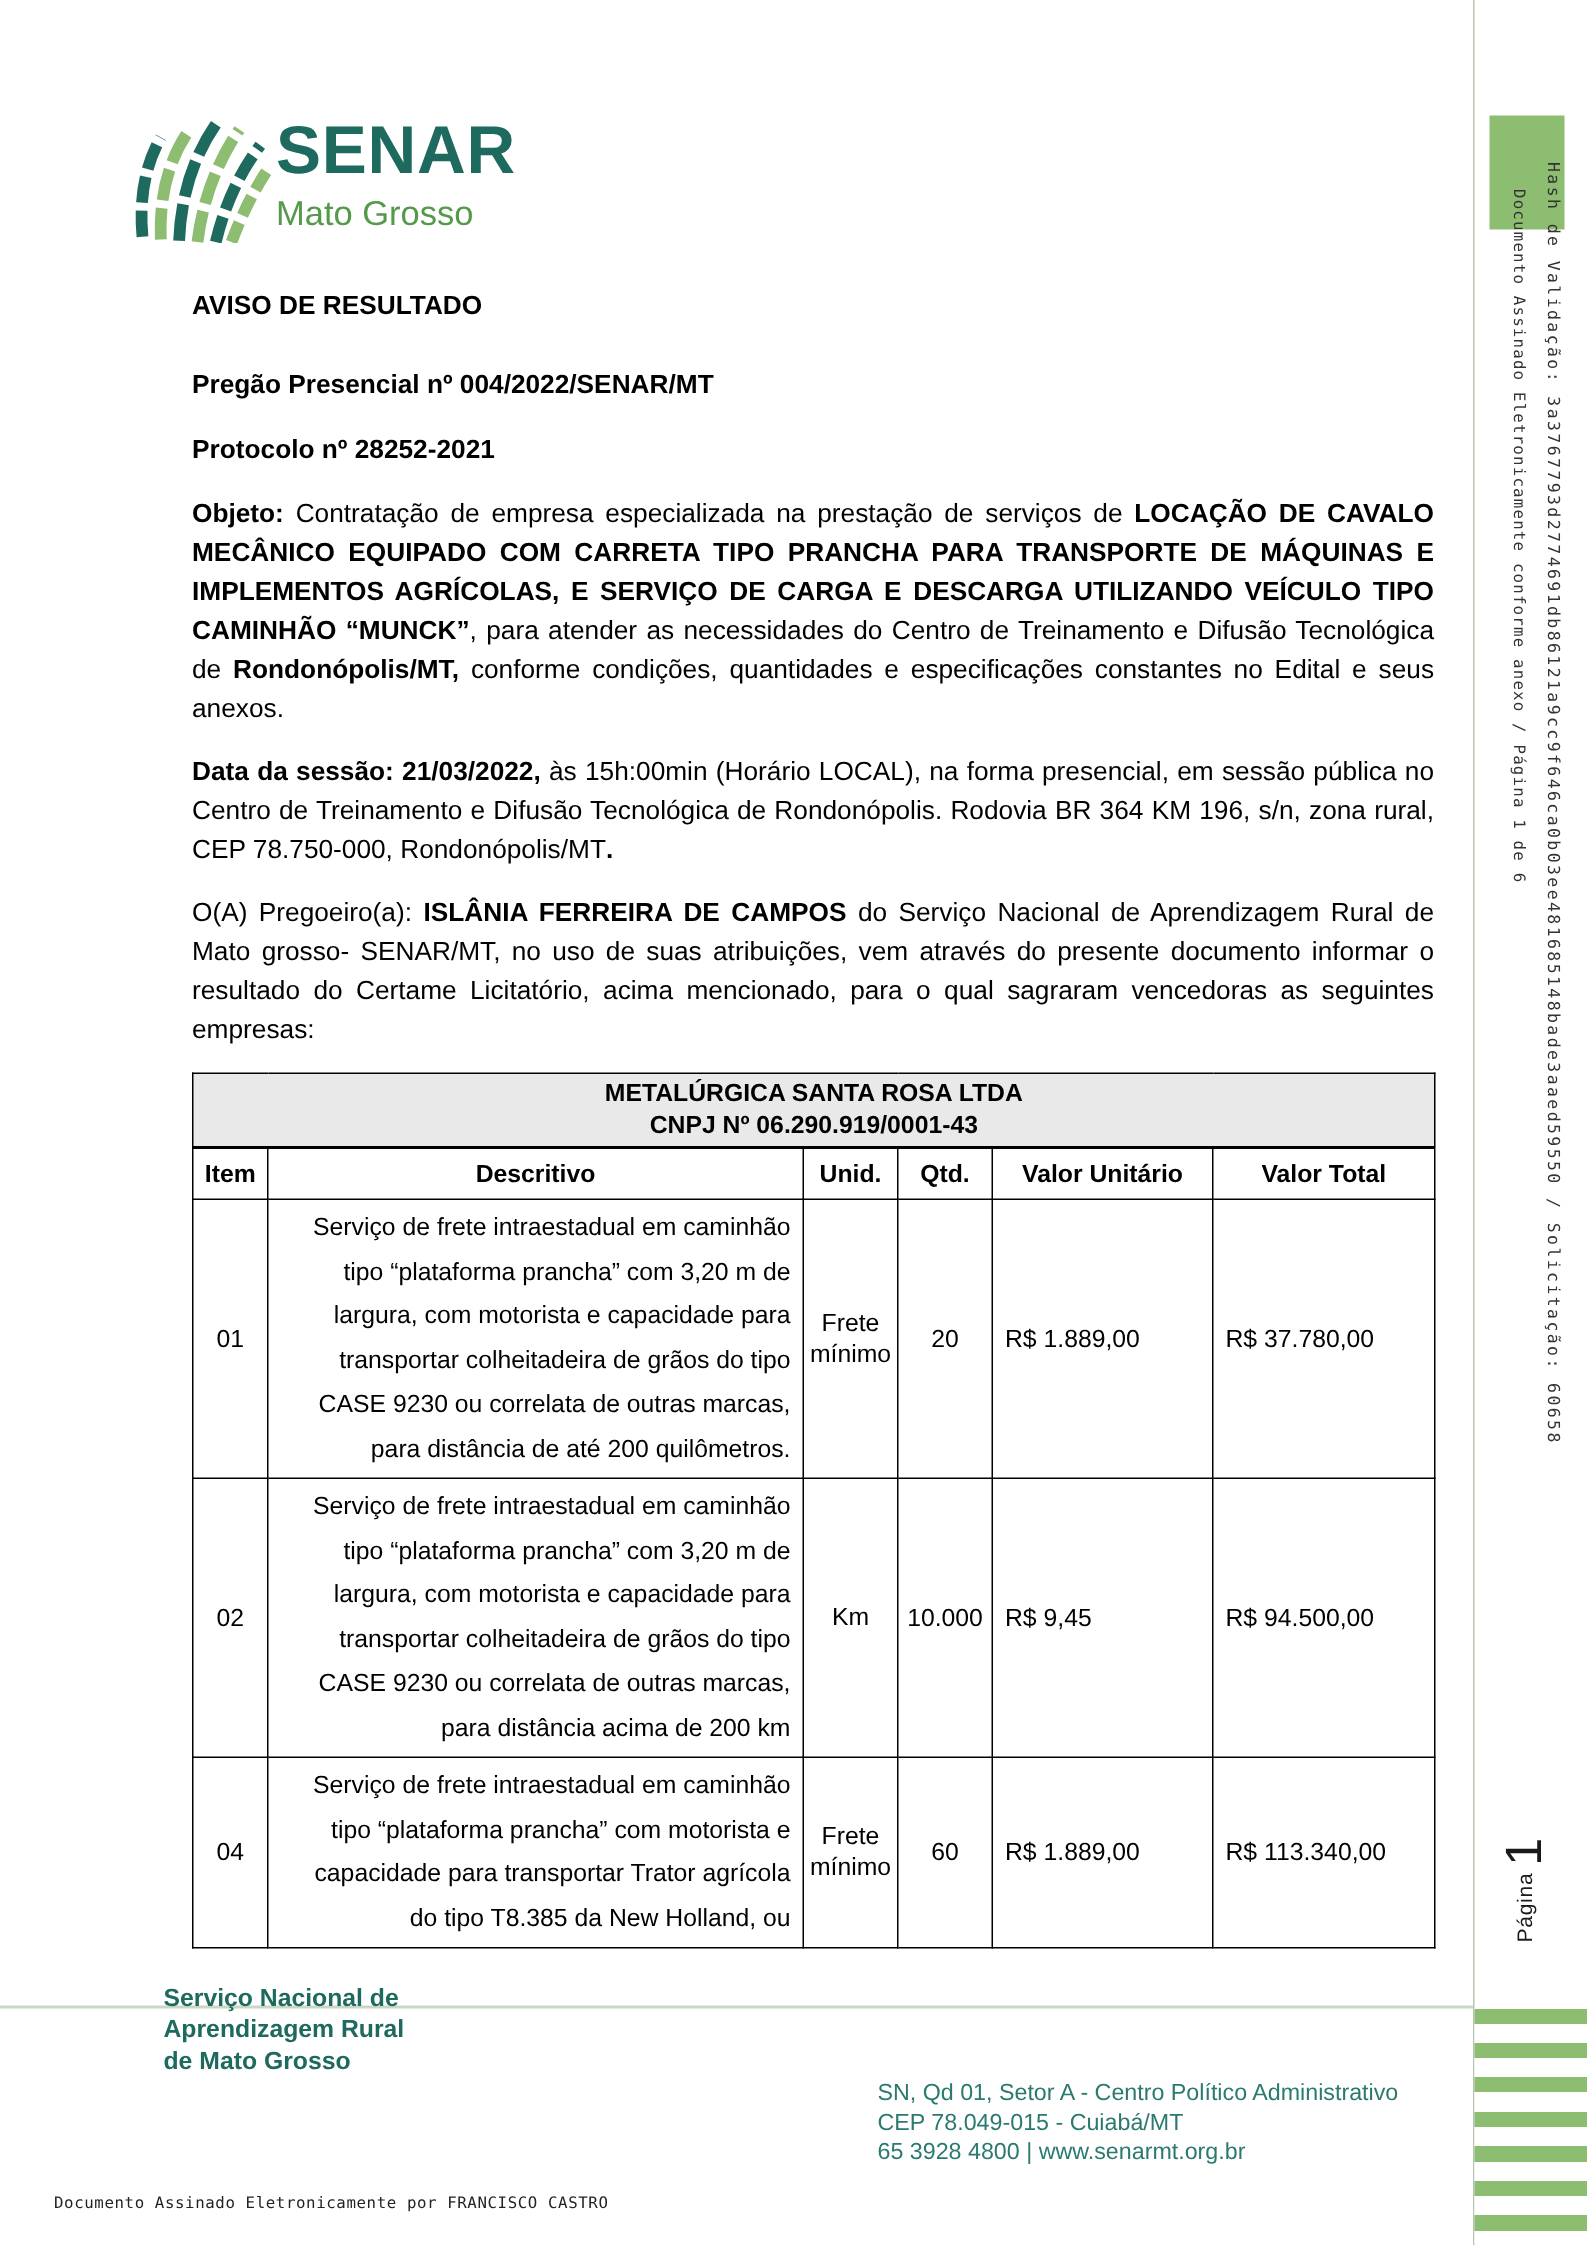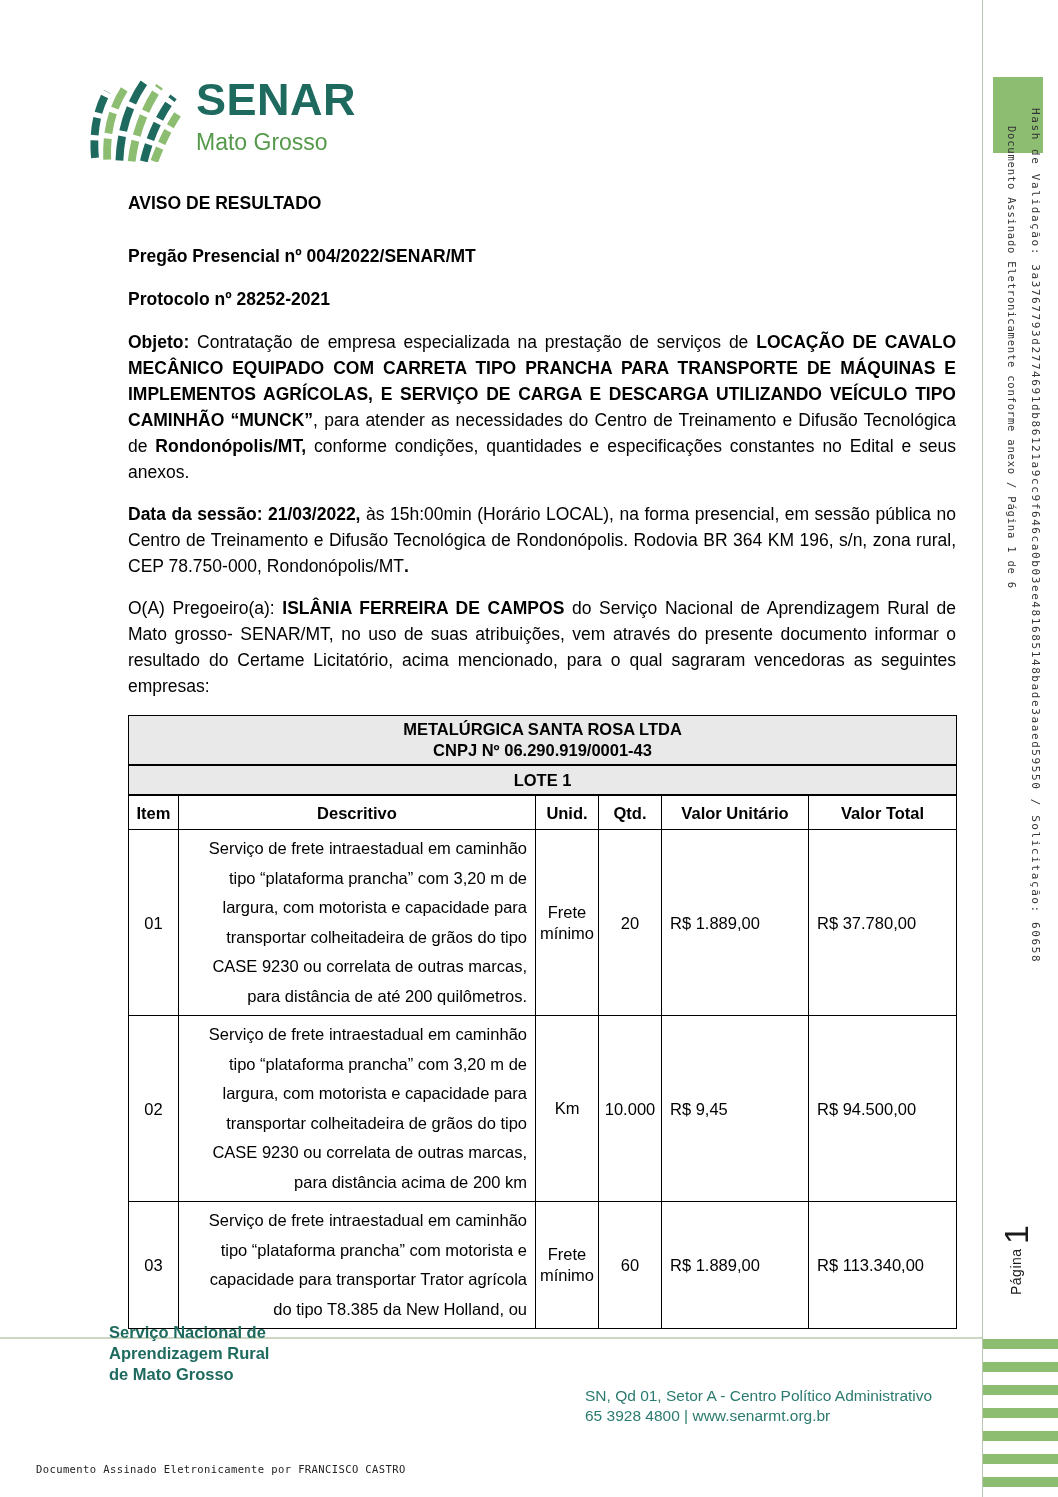--- a/index.html
+++ b/index.html
@@ -1,20 +1,20 @@
 <!DOCTYPE html>
 <html><head>
 <meta charset="utf-8">
 <style>
   html,body{margin:0;padding:0;background:#fff;}
   .page{position:relative;width:1058px;height:1497px;background:#ffffff;overflow:hidden;
         font-family:"Liberation Sans",sans-serif;color:#000;}
 
   
-  .logo{position:absolute;top:70px;left:88px;display:flex;align-items:center;gap:12px;}
+  .logo{position:absolute;top:70px;left:88px;display:flex;align-items:center;}
   .logo svg{width:96px;height:92px;display:block;}
   .logo-brand{font-size:45px;font-weight:bold;color:#1E6A5E;line-height:1;letter-spacing:.5px;}
   .logo-region{font-size:23px;color:#55994A;line-height:1.1;margin-top:8px;}
 
   
   .content{position:absolute;left:128px;top:190px;width:828px;font-size:17.5px;line-height:26px;}
   .doc-title{text-align:left;font-weight:bold;font-size:17.5px;margin:0 0 27px 0;}
   .sub{font-weight:bold;margin:0 0 17px 0;}
   .para{text-align:justify;margin:0 0 16px 0;}
   .para span.b{font-weight:bold;}
@@ -94,23 +94,20 @@
           <col style="width:147px">
           <col style="width:148px">
       </colgroup>
       <thead>
         <tr>
           <td class="t-company" colspan="6">
             <div>METALÚRGICA SANTA ROSA LTDA</div>
             <div>CNPJ Nº 06.290.919/0001-43</div>
           </td>
         </tr>
-        <tr>
-          <td class="t-lote" colspan="6">LOTE 1</td>
-        </tr>
         <tr class="t-colhead">
           <th>Item</th>
           <th>Descritivo</th>
           <th>Unid.</th>
           <th>Qtd.</th>
           <th>Valor Unitário</th>
           <th>Valor Total</th>
         </tr>
       </thead>
       <tbody>
@@ -124,21 +121,21 @@
         </tr>
         <tr>
           <td class="c-item">02</td>
           <td class="c-desc">Serviço de frete intraestadual em caminhão tipo “plataforma prancha” com 3,20 m de largura, com motorista e capacidade para transportar colheitadeira de grãos do tipo CASE 9230 ou correlata de outras marcas, para distância acima de 200 km</td>
           <td class="c-unid">Km</td>
           <td class="c-qtd">10.000</td>
           <td class="c-val">R$ 9,45</td>
           <td class="c-val">R$ 94.500,00</td>
         </tr>
         <tr>
-          <td class="c-item">03</td>
+          <td class="c-item">04</td>
           <td class="c-desc">Serviço de frete intraestadual em caminhão tipo “plataforma prancha” com motorista e capacidade para transportar Trator agrícola do tipo T8.385 da New Holland, ou</td>
           <td class="c-unid">Frete mínimo</td>
           <td class="c-qtd">60</td>
           <td class="c-val">R$ 1.889,00</td>
           <td class="c-val">R$ 113.340,00</td>
         </tr>
       </tbody>
     </table>
   </div>
 
@@ -152,17 +149,18 @@
   <div class="side-bars"></div>
 
   <div class="footer-line"></div>
   <div class="footer-org">
     <div>Serviço Nacional de</div>
     <div>Aprendizagem Rural</div>
     <div>de Mato Grosso</div>
   </div>
   <div class="footer-addr">
     <div>SN, Qd 01, Setor A - Centro Político Administrativo</div>
+    <div>CEP 78.049-015 - Cuiabá/MT</div>
     <div>65 3928 4800 | www.senarmt.org.br</div>
   </div>
   <div class="signature">Documento Assinado Eletronicamente por FRANCISCO CASTRO</div>
 
 </div>
 
 </body></html>

